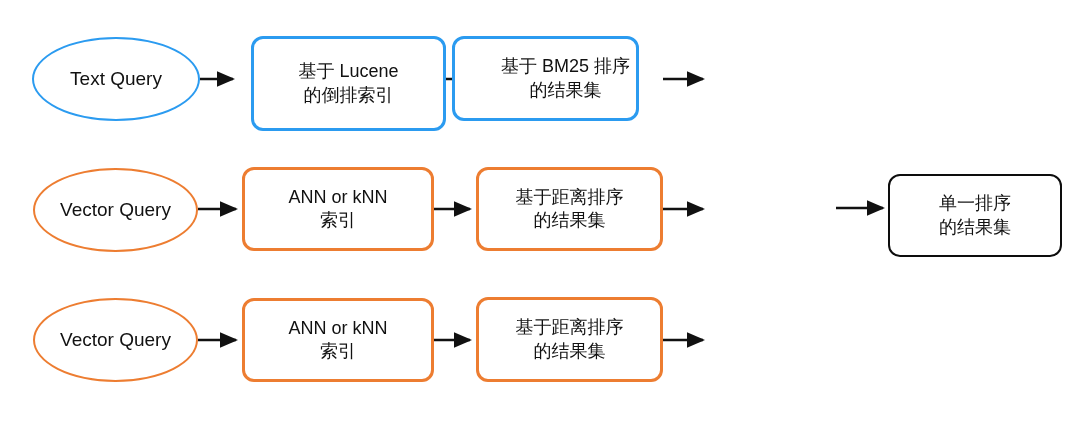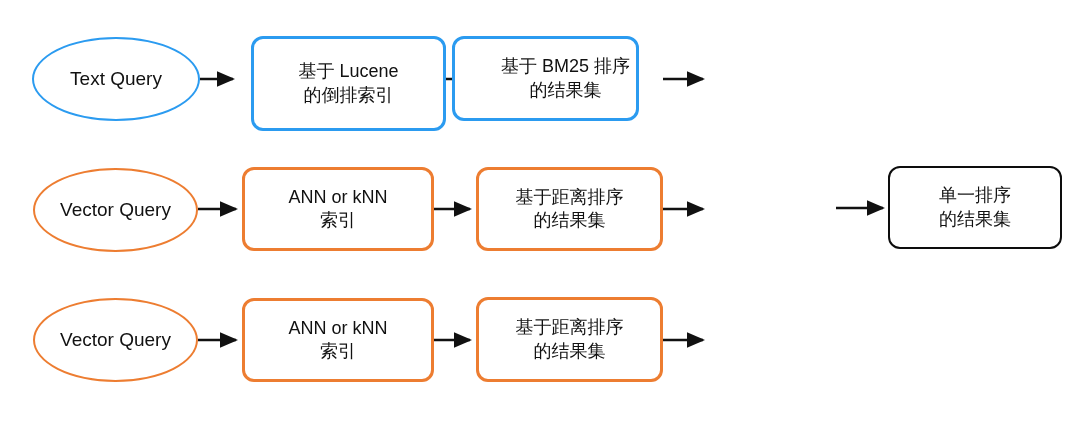--- a/index.html
+++ b/index.html
@@ -106,16 +106,16 @@
 
   <div class="node node-ellipse stroke-orange bw-2 fs-19" style="left:33px; top:298px; width:165px; height:84px;">Vector Query</div>
 
   <div class="node node-box stroke-orange bw-3 fs-18" style="left:242px; top:298px; width:192px; height:84px;">ANN or kNN
 索引</div>
 
   <div class="node node-box stroke-orange bw-3 fs-18" style="left:476px; top:297px; width:187px; height:85px;">基于距离排序
 的结果集</div>
 
 
-  <div class="node node-box stroke-black bw-2 fs-18" style="left:888px; top:166px; width:174px; height:83px;">单一排序
+  <div class="node node-box stroke-black bw-2 fs-18" style="left:888px; top:174px; width:174px; height:83px;">单一排序
 的结果集</div>
 
 </div>
 
 </body></html>

